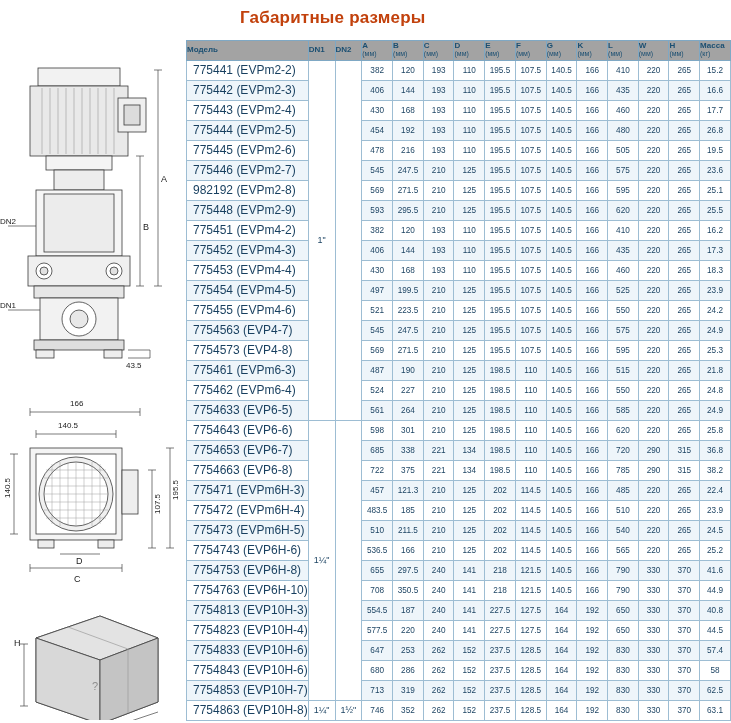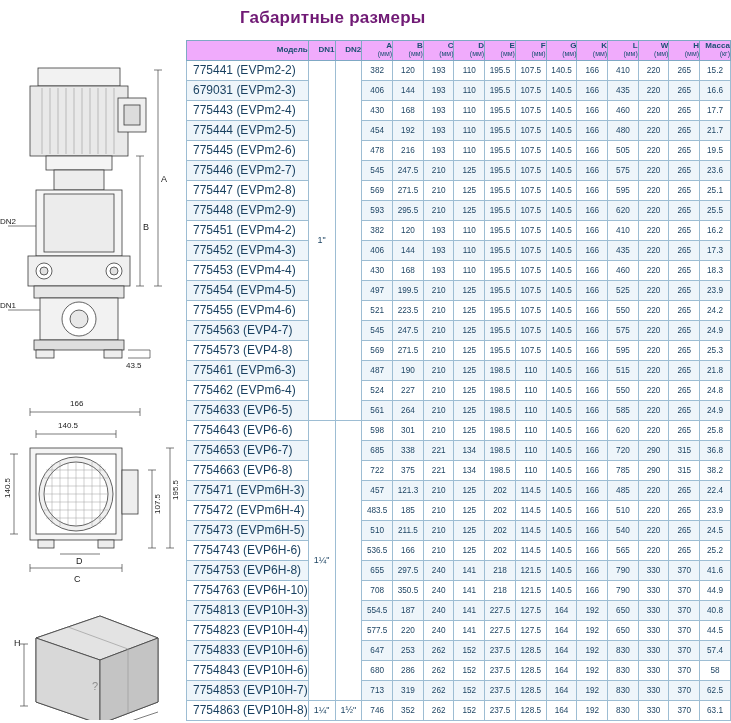--- a/index.html
+++ b/index.html
@@ -8,21 +8,21 @@
     background:#ffffff;
     font-family:"Liberation Sans", sans-serif;
     position:relative;
     overflow:hidden;
   }
   .title{
     position:absolute;
     left:240px; top:8px;
     font-size:17px;
     font-weight:bold;
-    color:#701a75;
+    color:#c2410c;
     letter-spacing:0.2px;
   }
   
   .drawings{
     position:absolute;
     left:0; top:30px;
     width:186px; height:690px;
   }
   .svgwrap{position:absolute;left:0;top:0;}
   
@@ -31,28 +31,28 @@
     left:186px; top:40px;
     width:545px;
   }
   table{
     border-collapse:collapse;
     width:545px;
     font-size:8.2px;
     color:#173f5f;
   }
   th{
-    background:#f0abfc;
+    background:#a3a3a3;
     color:#1b4f72;
     font-weight:bold;
     border:1px solid #7fa8c4;
     padding:1px 0 2px 0;
     line-height:1.05;
     font-size:8px;
-    text-align:right;
+    text-align:left;
     vertical-align:middle;
   }
   th.model{width:92px;}
   th.dn{width:26px;}
   th.col{width:30px;}
   th .unit{display:block;font-size:7px;font-weight:normal;}
   td{
     border:1px solid #9dbdd3;
     text-align:center;
     padding:0;
@@ -279,21 +279,21 @@
           <td>195.5</td>
           <td>107.5</td>
           <td>140.5</td>
           <td>166</td>
           <td>410</td>
           <td>220</td>
           <td>265</td>
           <td>15.2</td>
         </tr>
         <tr class="alt">
-          <td class="model">679031 (EVPm2-3)</td>
+          <td class="model">775442 (EVPm2-3)</td>
           <td>406</td>
           <td>144</td>
           <td>193</td>
           <td>110</td>
           <td>195.5</td>
           <td>107.5</td>
           <td>140.5</td>
           <td>166</td>
           <td>435</td>
           <td>220</td>
@@ -321,21 +321,21 @@
           <td>192</td>
           <td>193</td>
           <td>110</td>
           <td>195.5</td>
           <td>107.5</td>
           <td>140.5</td>
           <td>166</td>
           <td>480</td>
           <td>220</td>
           <td>265</td>
-          <td>21.7</td>
+          <td>26.8</td>
         </tr>
         <tr>
           <td class="model">775445 (EVPm2-6)</td>
           <td>478</td>
           <td>216</td>
           <td>193</td>
           <td>110</td>
           <td>195.5</td>
           <td>107.5</td>
           <td>140.5</td>
@@ -354,21 +354,21 @@
           <td>195.5</td>
           <td>107.5</td>
           <td>140.5</td>
           <td>166</td>
           <td>575</td>
           <td>220</td>
           <td>265</td>
           <td>23.6</td>
         </tr>
         <tr>
-          <td class="model">775447 (EVPm2-8)</td>
+          <td class="model">982192 (EVPm2-8)</td>
           <td>569</td>
           <td>271.5</td>
           <td>210</td>
           <td>125</td>
           <td>195.5</td>
           <td>107.5</td>
           <td>140.5</td>
           <td>166</td>
           <td>595</td>
           <td>220</td>

